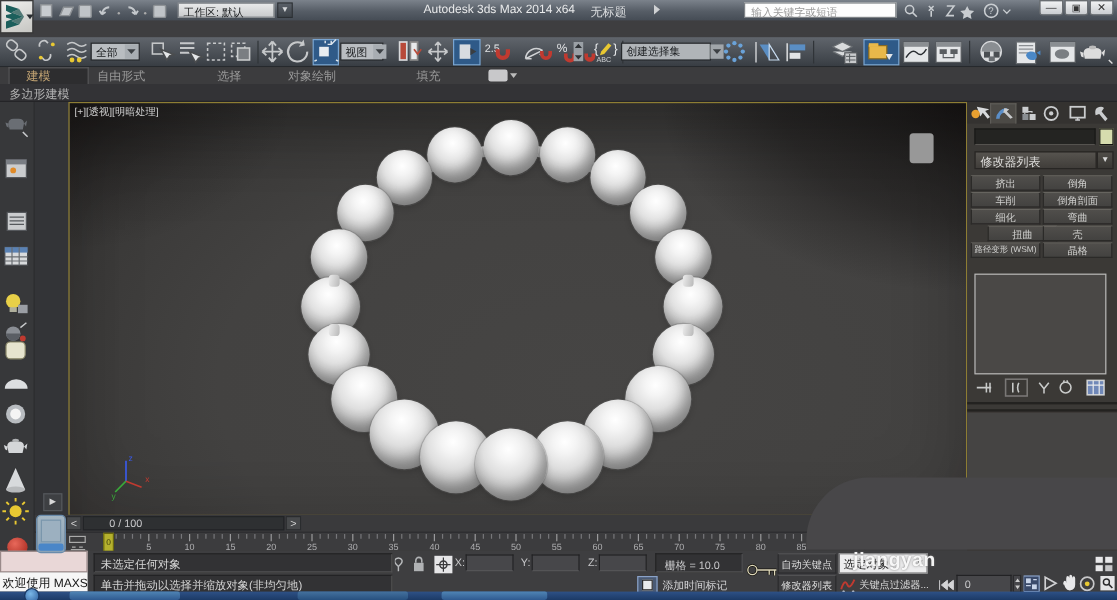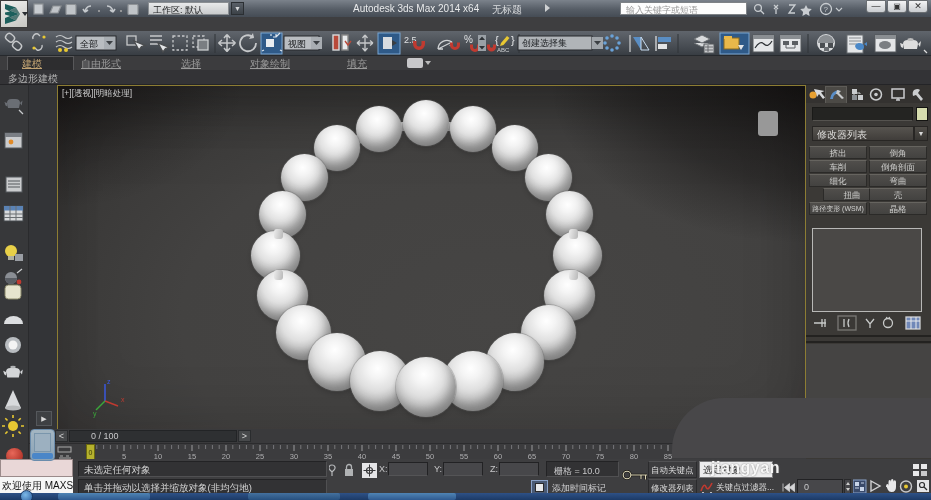--- a/index.html
+++ b/index.html
@@ -14,21 +14,21 @@
 #menubar { position:absolute; left:0; top:17px; width:931px; height:13px;
   background:linear-gradient(#72767b,#53575d 70%,#4a4e54); border-bottom:1px solid #33373b; }
 .menuitem { position:absolute; top:1px; font-size:10px; color:#e4e5e6; white-space:nowrap; text-shadow:0 1px 1px rgba(30,32,36,0.7); }
 
 
 #toolbar { position:absolute; left:0; top:31px; width:931px; height:25px;
   background:linear-gradient(#60656c,#41464c 80%,#383d43); border-bottom:1px solid #26292d; }
 
 
 #ribbontabs { position:absolute; left:0; top:56px; width:931px; height:14px; background:#3c3c3e; }
-.rtab { position:absolute; top:1px; font-size:10px; color:#9a9a9a;text-decoration:underline; }
+.rtab { position:absolute; top:1px; font-size:10px; color:#9a9a9a; }
 #ribbonrow2 { position:absolute; left:0; top:70px; width:931px; height:15px; background:#333336; border-bottom:1px solid #242427; }
 
 
 #leftstrip { position:absolute; left:0; top:85px; width:29px; height:415px; background:#37383a; border-right:1px solid #2a2b2d; }
 #gutter { position:absolute; left:29px; top:85px; width:28px; height:415px; background:#333437; }
 
 
 #viewport { position:absolute; left:57px; top:85px; width:749px; height:345px;
   border:1px solid #8d7d33;
   background:radial-gradient(ellipse 620px 380px at 58% 68%, #464544 0%, #434241 50%, #3b3a39 72%, #2e2c2b 90%, #252221 100%);
@@ -237,21 +237,21 @@
       <path d="M903 13 l-3 -1 1 4 2 1 M918 13 l3 -3 -1 6" fill="#ddd" stroke="none"></path>
       <ellipse cx="910.5" cy="8.5" rx="3" ry="1.5" fill="#bbb"></ellipse>
       <path d="M924 19 l3 3" stroke="#ddd" stroke-width="1.2"></path>
     </svg>
   </div>
   <div id="ribbontabs">
     <div class="abs" style="left:7px;top:0;width:67px;height:14px;background:#2d2d2f;border:1px solid #58585a;border-bottom:none;"></div>
     <span class="rtab" style="left:22px;color:#c0a272;">建模</span>
     <span class="rtab" style="left:81px;">自由形式</span>
     <span class="rtab" style="left:181px;">选择</span>
-    <span class="rtab" style="left:250px;">对象绘制</span>
+    <span class="rtab" style="left:240px;">对象绘制</span>
     <span class="rtab" style="left:347px;">填充</span>
     <div class="abs" style="left:407px;top:2px;width:16px;height:10px;background:#c8c8ca;border-radius:2px;"></div>
     <div class="abs" style="left:425px;top:5px;width:0;height:0;border-top:4px solid #bbb;border-left:3.5px solid transparent;border-right:3.5px solid transparent;"></div>
   </div>
   <div id="ribbonrow2">
     <span class="abs" style="left:8px;top:2px;font-size:10px;color:#b2b2b2;">多边形建模</span>
   </div>
   <div id="leftstrip">
     <svg width="29" height="415" viewBox="0 0 29 415">
 

